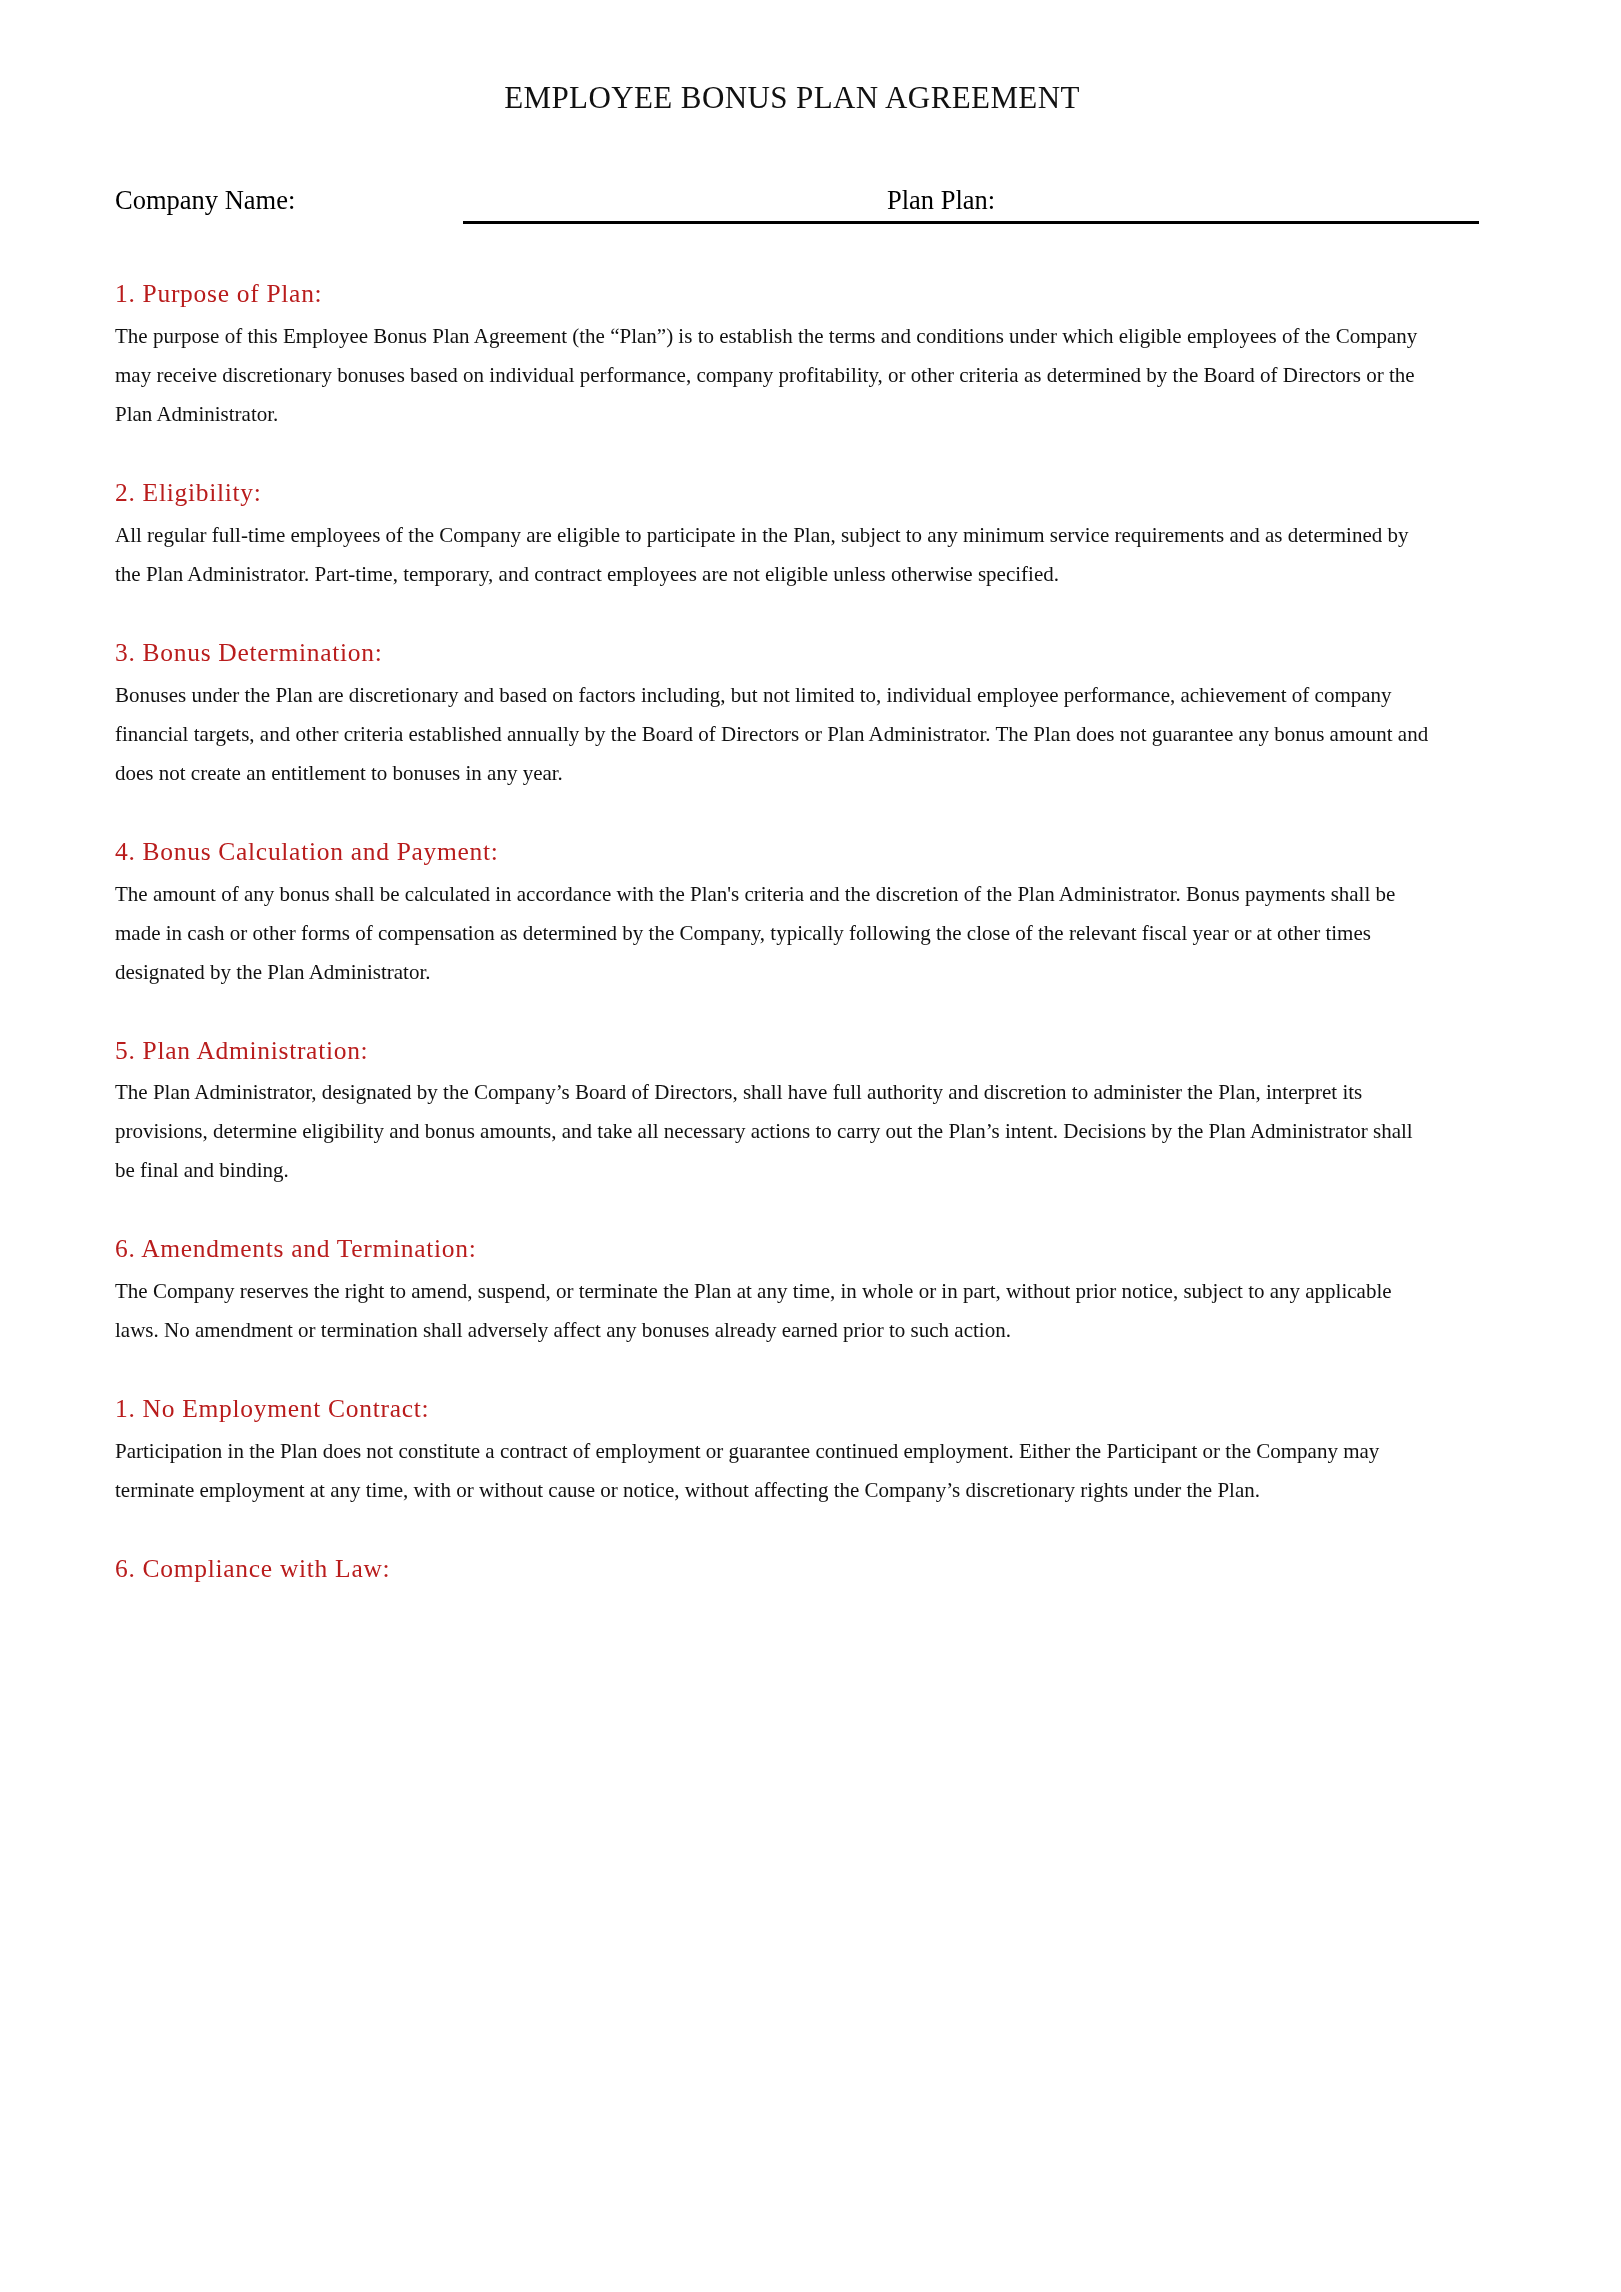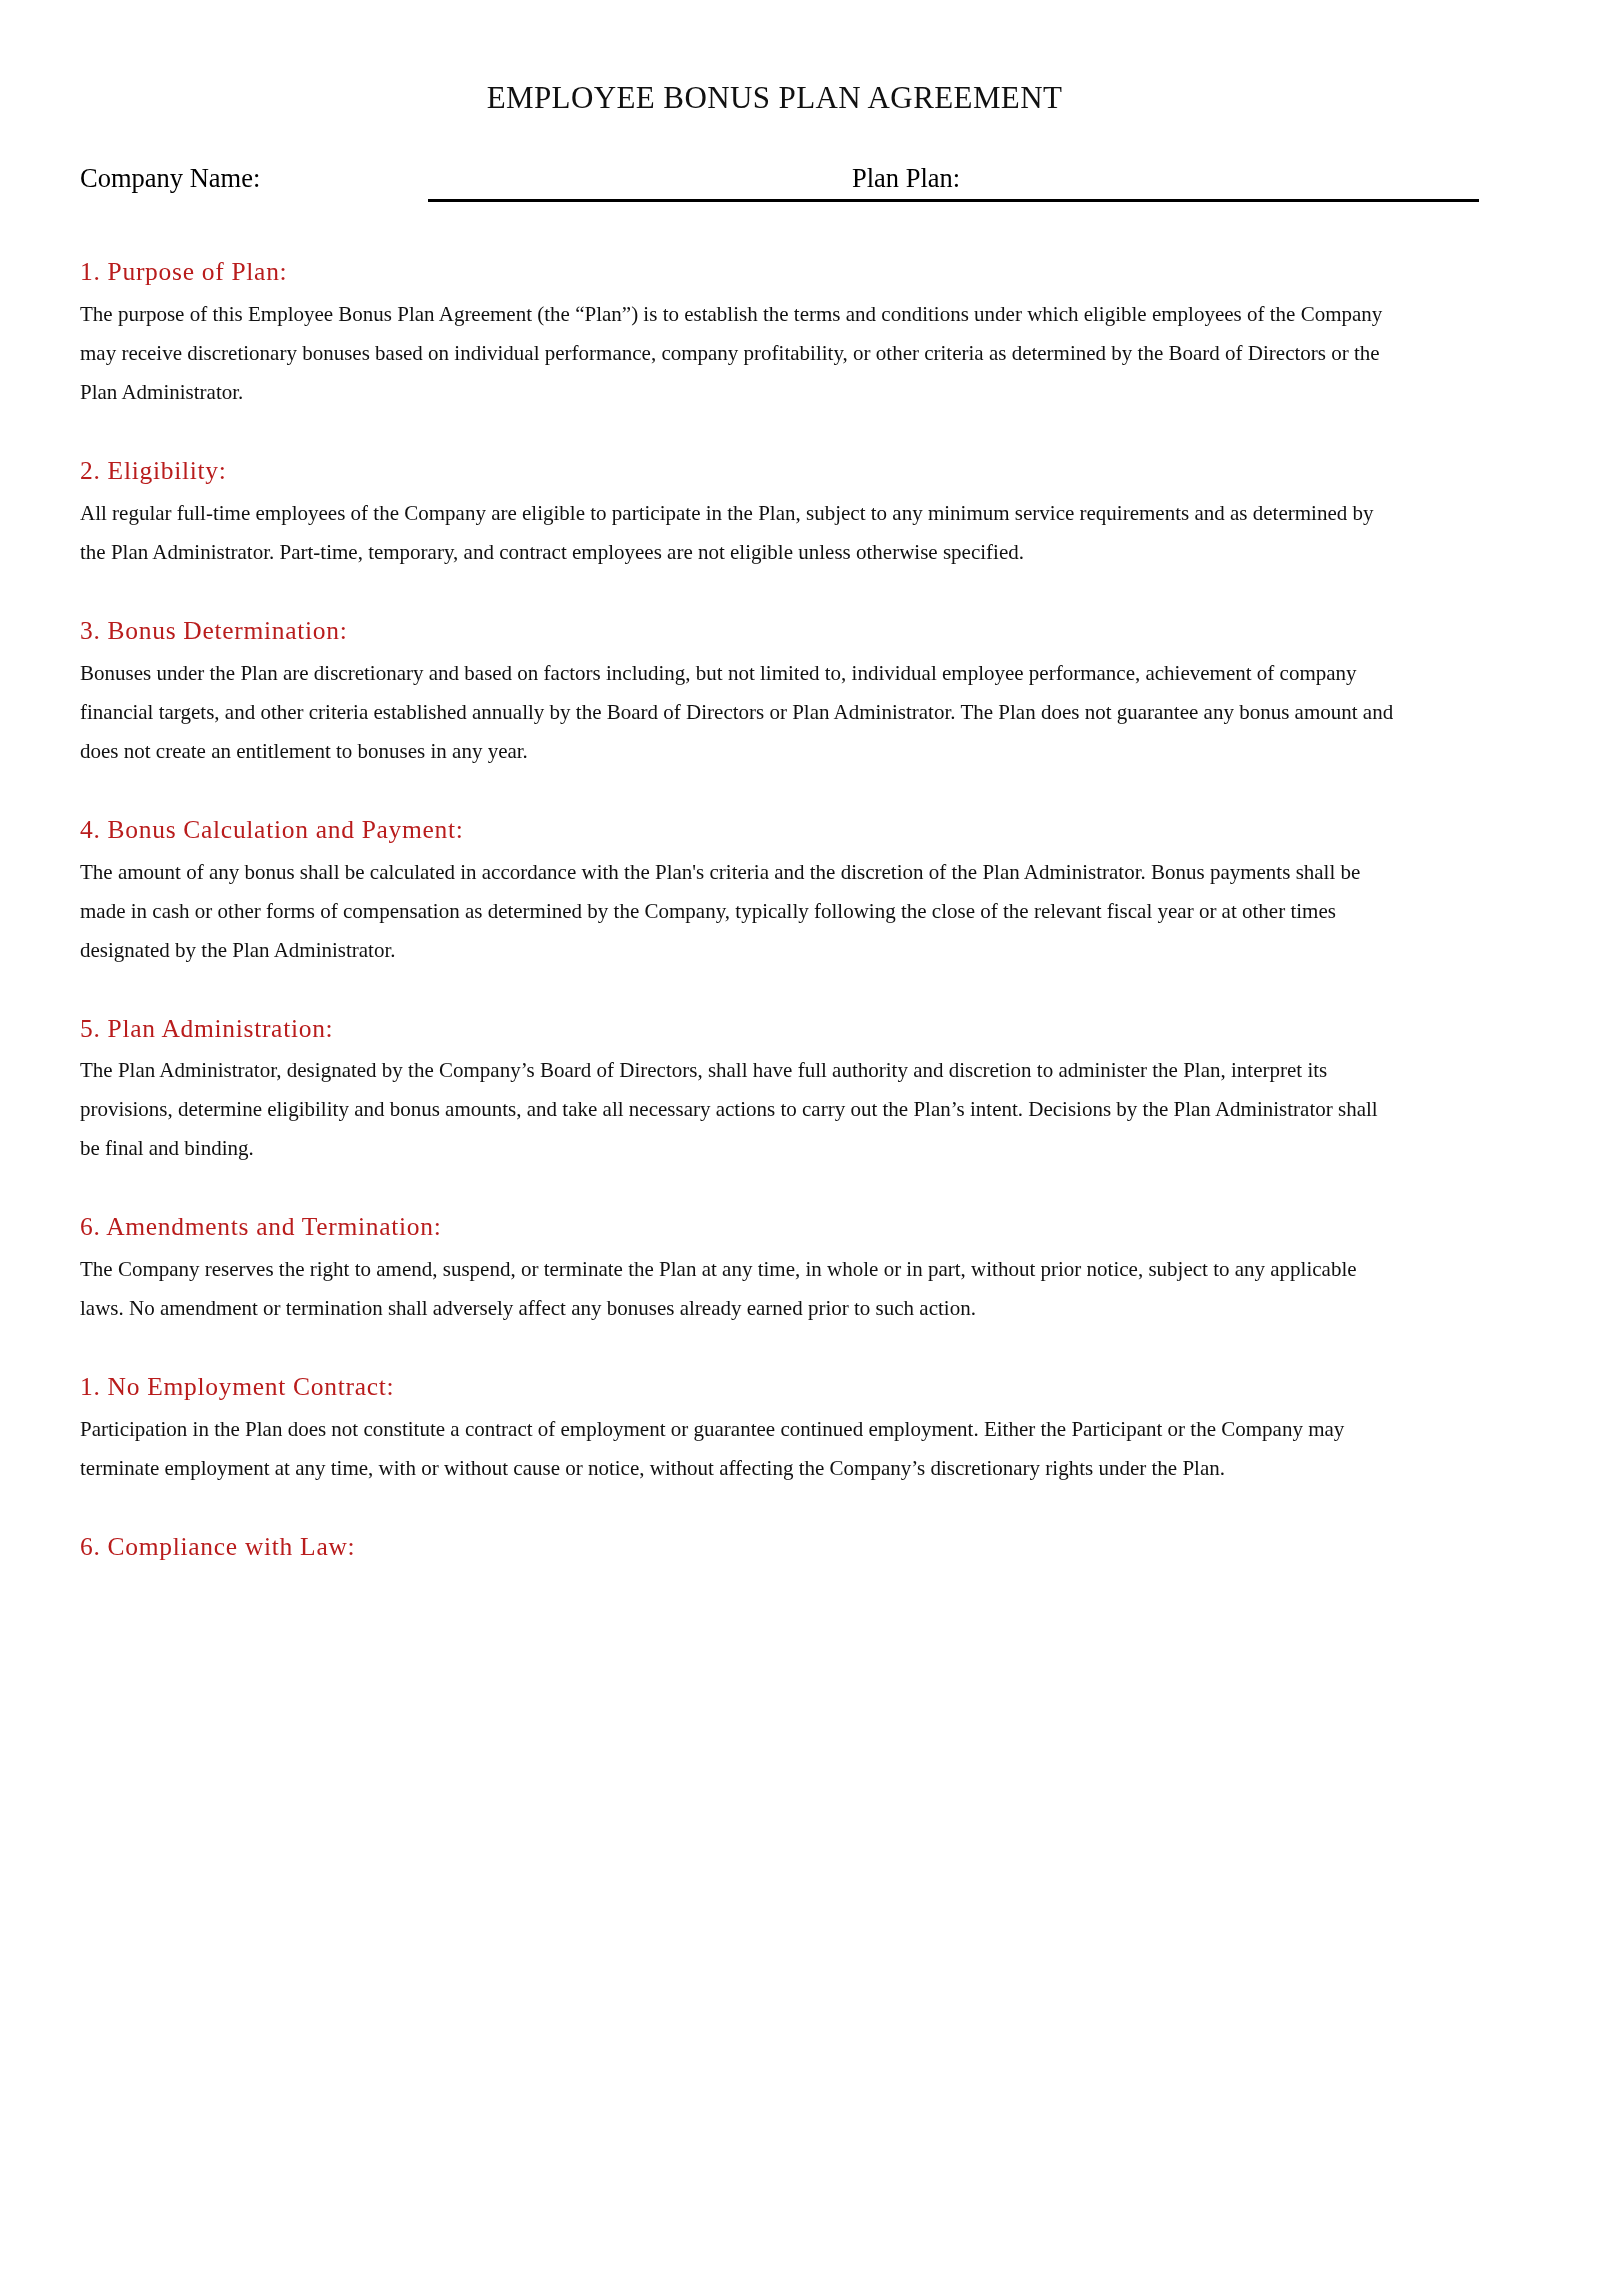--- a/index.html
+++ b/index.html
@@ -16,35 +16,35 @@
     position: relative;
   }
   .page {
     position: absolute;
     left: 0;
     top: 0;
     width: 1621px;
     height: 2293px;
     background: #fff;
     box-sizing: border-box;
-    padding: 0 152px 0 80px;
+    padding: 0 152px 0 115px;
   }
   .doc-title {
     text-align: center;
     font-size: 31px;
     line-height: 39px;
     letter-spacing: 0.4px;
     font-weight: 400;
     margin: 0;
     padding-top: 78px;
     color: #111;
   }
   .header-row {
     position: relative;
-    margin-top: 45px;
+    margin-top: 67px;
     height: 51px;
   }
   .header-left {
     position: absolute;
     left: 0;
     top: 0;
     font-size: 26.5px;
     line-height: 33px;
     white-space: nowrap;
   }

